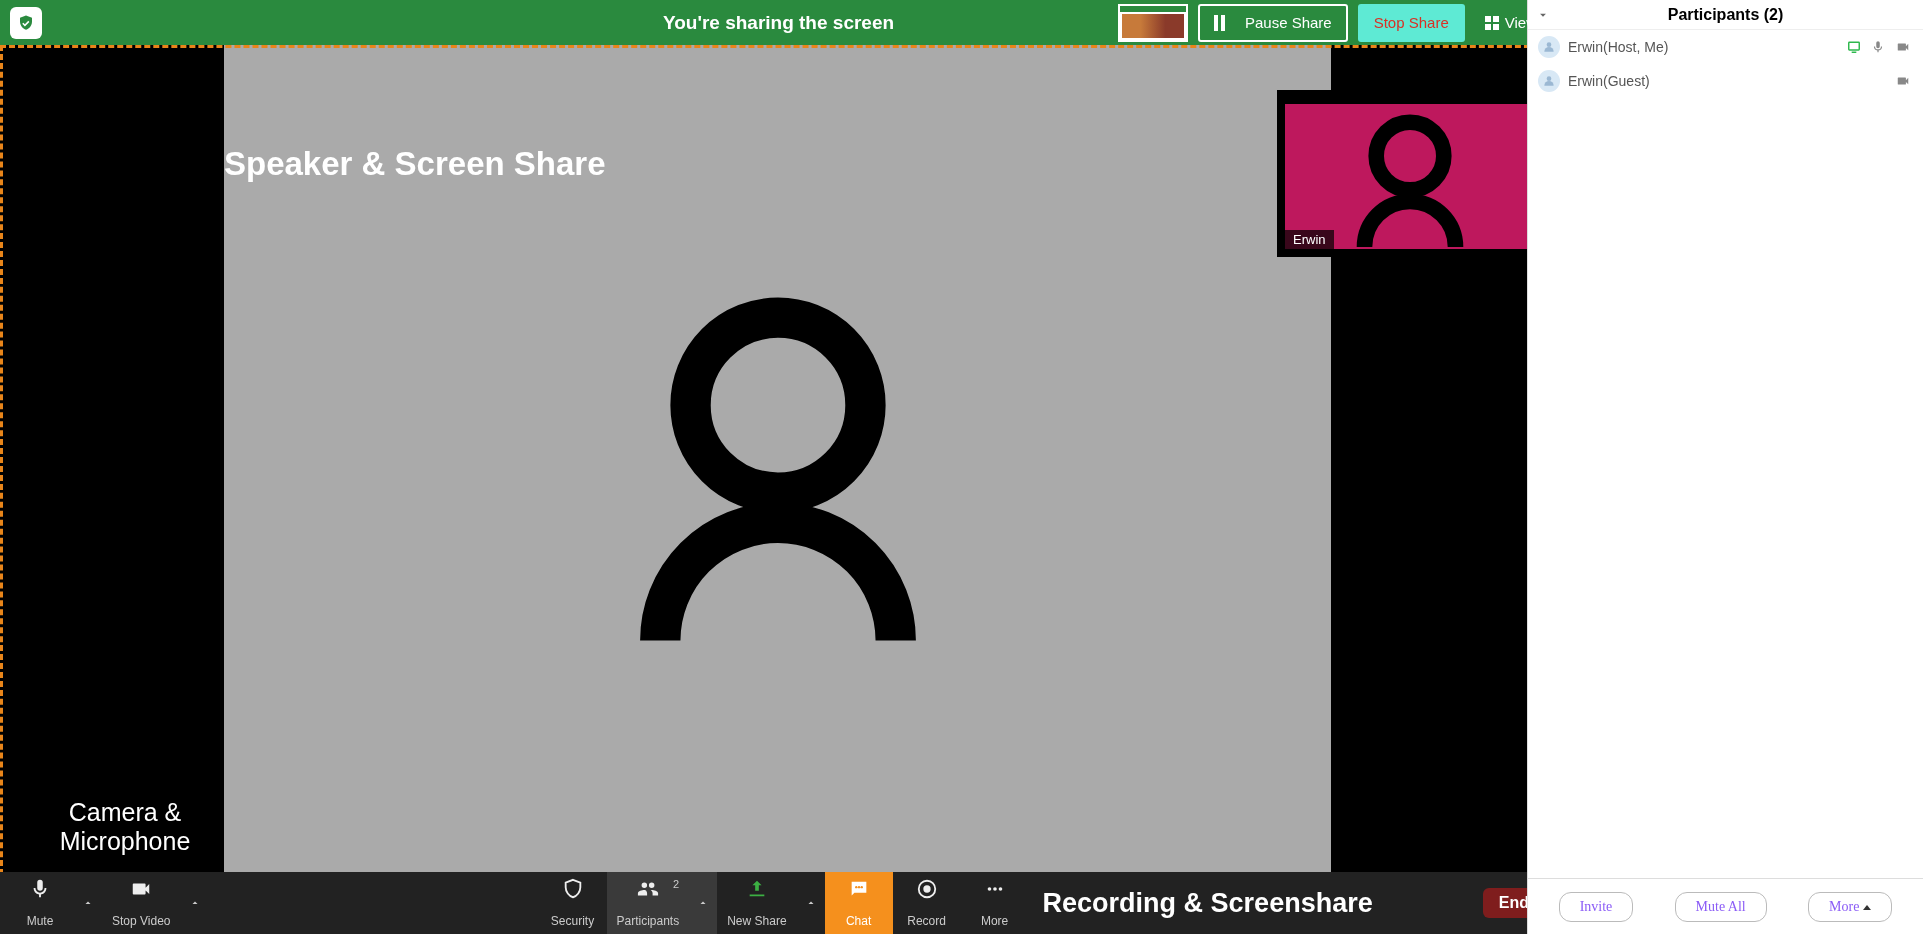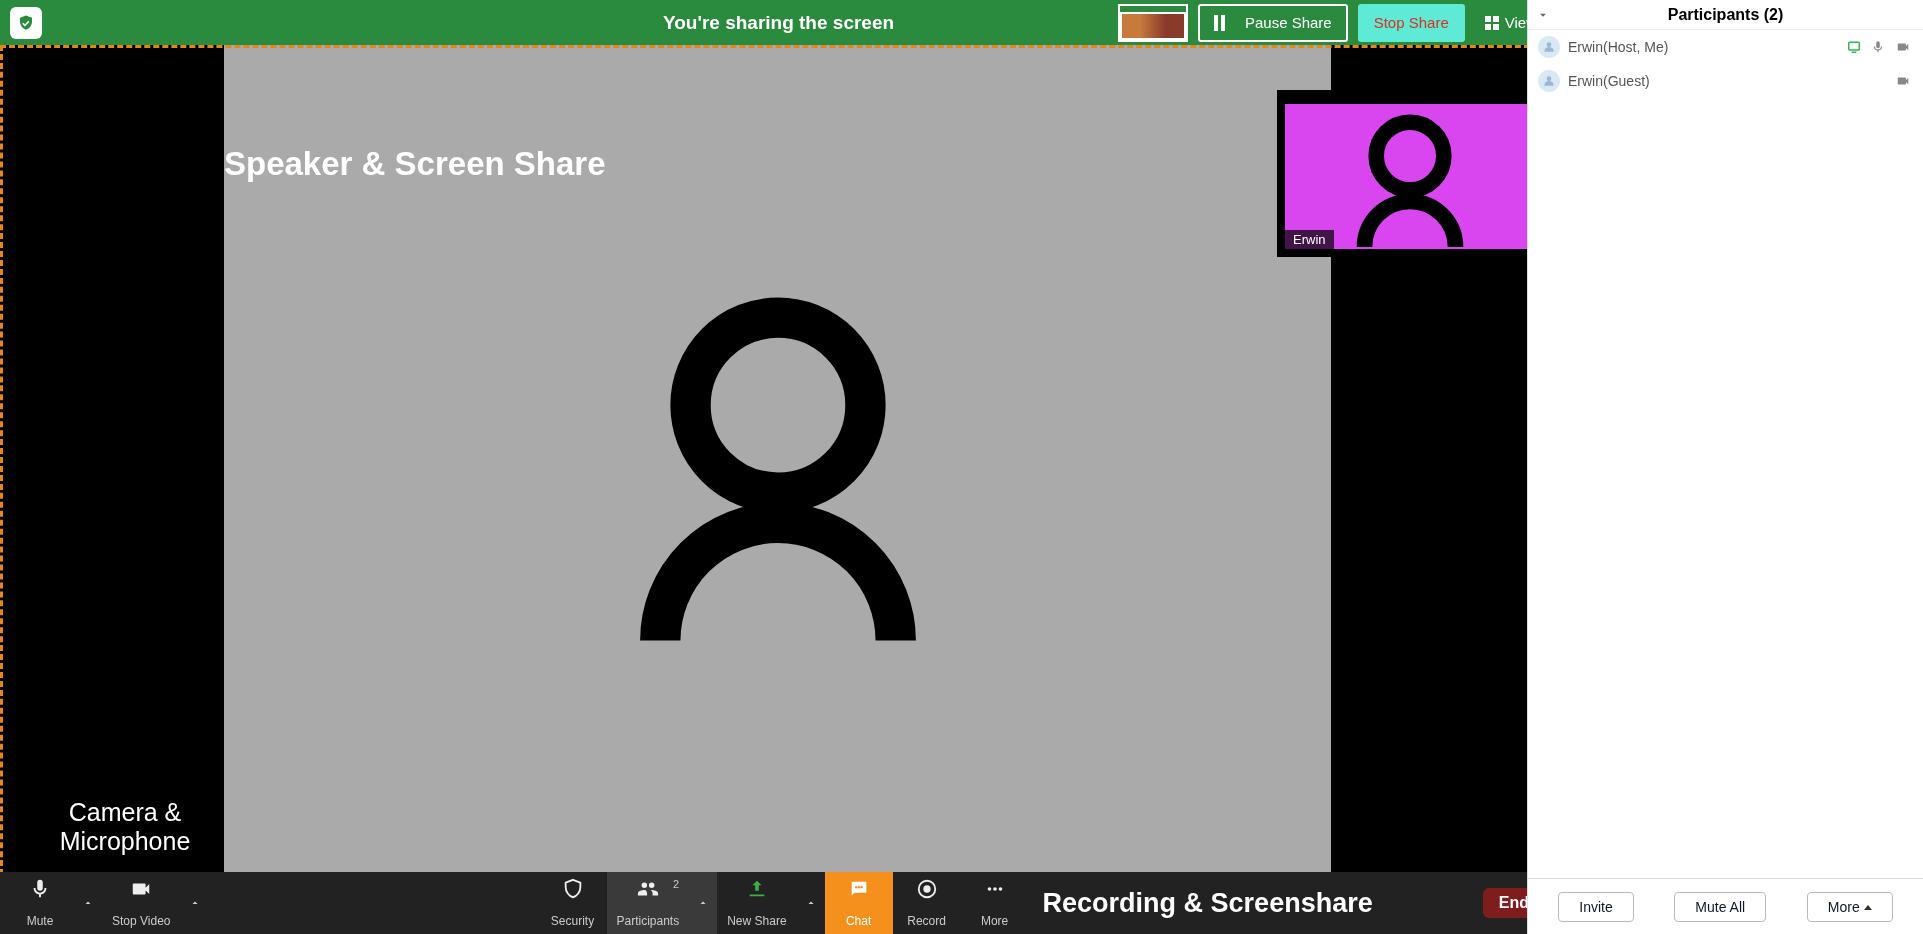--- a/index.html
+++ b/index.html
@@ -16,21 +16,21 @@
   .pause-btn .bars span{width:4px;height:16px;background:#fff;}
   .stop-btn{height:38px;background:#5eead4;color:#d93025;border:none;font-size:15px;padding:0 16px;cursor:pointer;border-radius:3px;font-weight:500;}
   .view-btn{height:38px;background:transparent;border:none;color:#ffffff;font-size:15px;padding:0 10px;display:flex;align-items:center;gap:6px;cursor:pointer;}
   .grid-icon{display:grid;grid-template-columns:6px 6px;grid-template-rows:6px 6px;gap:2px;}
   .grid-icon span{background:#fff;}
   .video-area{position:absolute;top:45px;left:0;width:1557px;height:839px;background:#000;}
   .main-stage{position:absolute;left:224px;top:0;width:1107px;height:839px;background:#aaa;overflow:hidden;}
   .speaker-label{position:absolute;top:100px;left:0;width:100%;color:#fff;font-size:33px;font-weight:700;}
   .avatar-big{position:absolute;left:50%;top:50%;transform:translate(-50%,-48%);}
   .pip{position:absolute;top:45px;right:15px;width:265px;height:167px;background:#000;border:4px solid #000;}
-  .pip-inner{position:absolute;top:10px;left:4px;right:4px;bottom:4px;background:#d946ef;overflow:hidden;}
+  .pip-inner{position:absolute;top:10px;left:4px;right:4px;bottom:4px;background:#be185d;overflow:hidden;}
   .pip-name{position:absolute;bottom:0;left:0;background:rgba(0,0,0,0.7);color:#fff;font-size:13px;padding:2px 8px;}
   .region-box{position:absolute;border:3px dashed #e8851a;pointer-events:none;}
   .region-label{position:absolute;color:#fff;font-size:25px;text-align:center;pointer-events:none;}
   .region-label.dark{color:#000;font-weight:700;}
   .bottom-bar{position:absolute;bottom:0;left:0;width:1557px;height:62px;background:#222;display:flex;align-items:center;}
   .bb-group{display:flex;align-items:center;height:100%;}
   .bb-btn{display:flex;flex-direction:column;align-items:center;justify-content:center;height:62px;min-width:68px;padding:0 10px;color:#ccc;cursor:pointer;font-size:12px;position:relative;}
   .bb-btn .lbl{margin-top:14px;}
   .bb-caret{width:28px;height:62px;display:flex;align-items:center;justify-content:center;color:#ccc;cursor:pointer;}
   .bb-btn.chat{background:#f5901d;color:#fff;}
@@ -39,21 +39,21 @@
   .end-btn{background:#7f1d1d;color:#fff;border:none;border-radius:6px;padding:6px 16px;font-size:16px;font-weight:600;cursor:pointer;margin:0 12px;}
   .recshare-label{color:#fff;font-size:27px;font-weight:700;margin-left:14px;}
   .panel{position:absolute;top:0;right:0;width:396px;height:934px;background:#fff;border-left:1px solid #ddd;display:flex;flex-direction:column;}
   .panel-head{height:30px;display:flex;align-items:center;justify-content:center;font-weight:600;font-size:16px;position:relative;border-bottom:1px solid #eee;}
   .panel-head .chev{position:absolute;left:8px;cursor:pointer;color:#666;}
   .plist{flex:0 0 auto;}
   .prow{display:flex;align-items:center;height:34px;padding:0 10px;font-size:14px;color:#555;}
   .pavatar{width:22px;height:22px;border-radius:50%;background:#d8e8f5;margin-right:8px;display:flex;align-items:center;justify-content:center;}
   .picons{margin-left:auto;display:flex;gap:8px;align-items:center;}
   .panel-footer{margin-top:auto;height:56px;border-top:1px solid #ddd;display:flex;align-items:center;justify-content:space-around;padding:0 10px;}
-  .pf-btn{border:1px solid #bbb;background:#fff;border-radius:4px;padding:6px 20px;font-size:14px;cursor:pointer;color:#0f172a;}
+  .pf-btn{border:1px solid #bbb;background:#fff;border-radius:12px;padding:6px 20px;font-size:14px;cursor:pointer;color:#8b5cf6;font-family:Liberation Serif, serif;}
   .pf-btn .tri{display:inline-block;width:0;height:0;border-left:4px solid transparent;border-right:4px solid transparent;border-bottom:5px solid #333;margin-left:4px;vertical-align:middle;}
   svg{display:block;}
 </style>
 </head>
 <body>
 
 <div class="top-bar">
   <div class="shield-badge">
     <svg width="18" height="18" viewBox="0 0 24 24">
         <path fill="#2a8a3e" d="M12 2l8 3v5c0 5-3.5 9.7-8 11-4.5-1.3-8-6-8-11V5l8-3z"></path>

